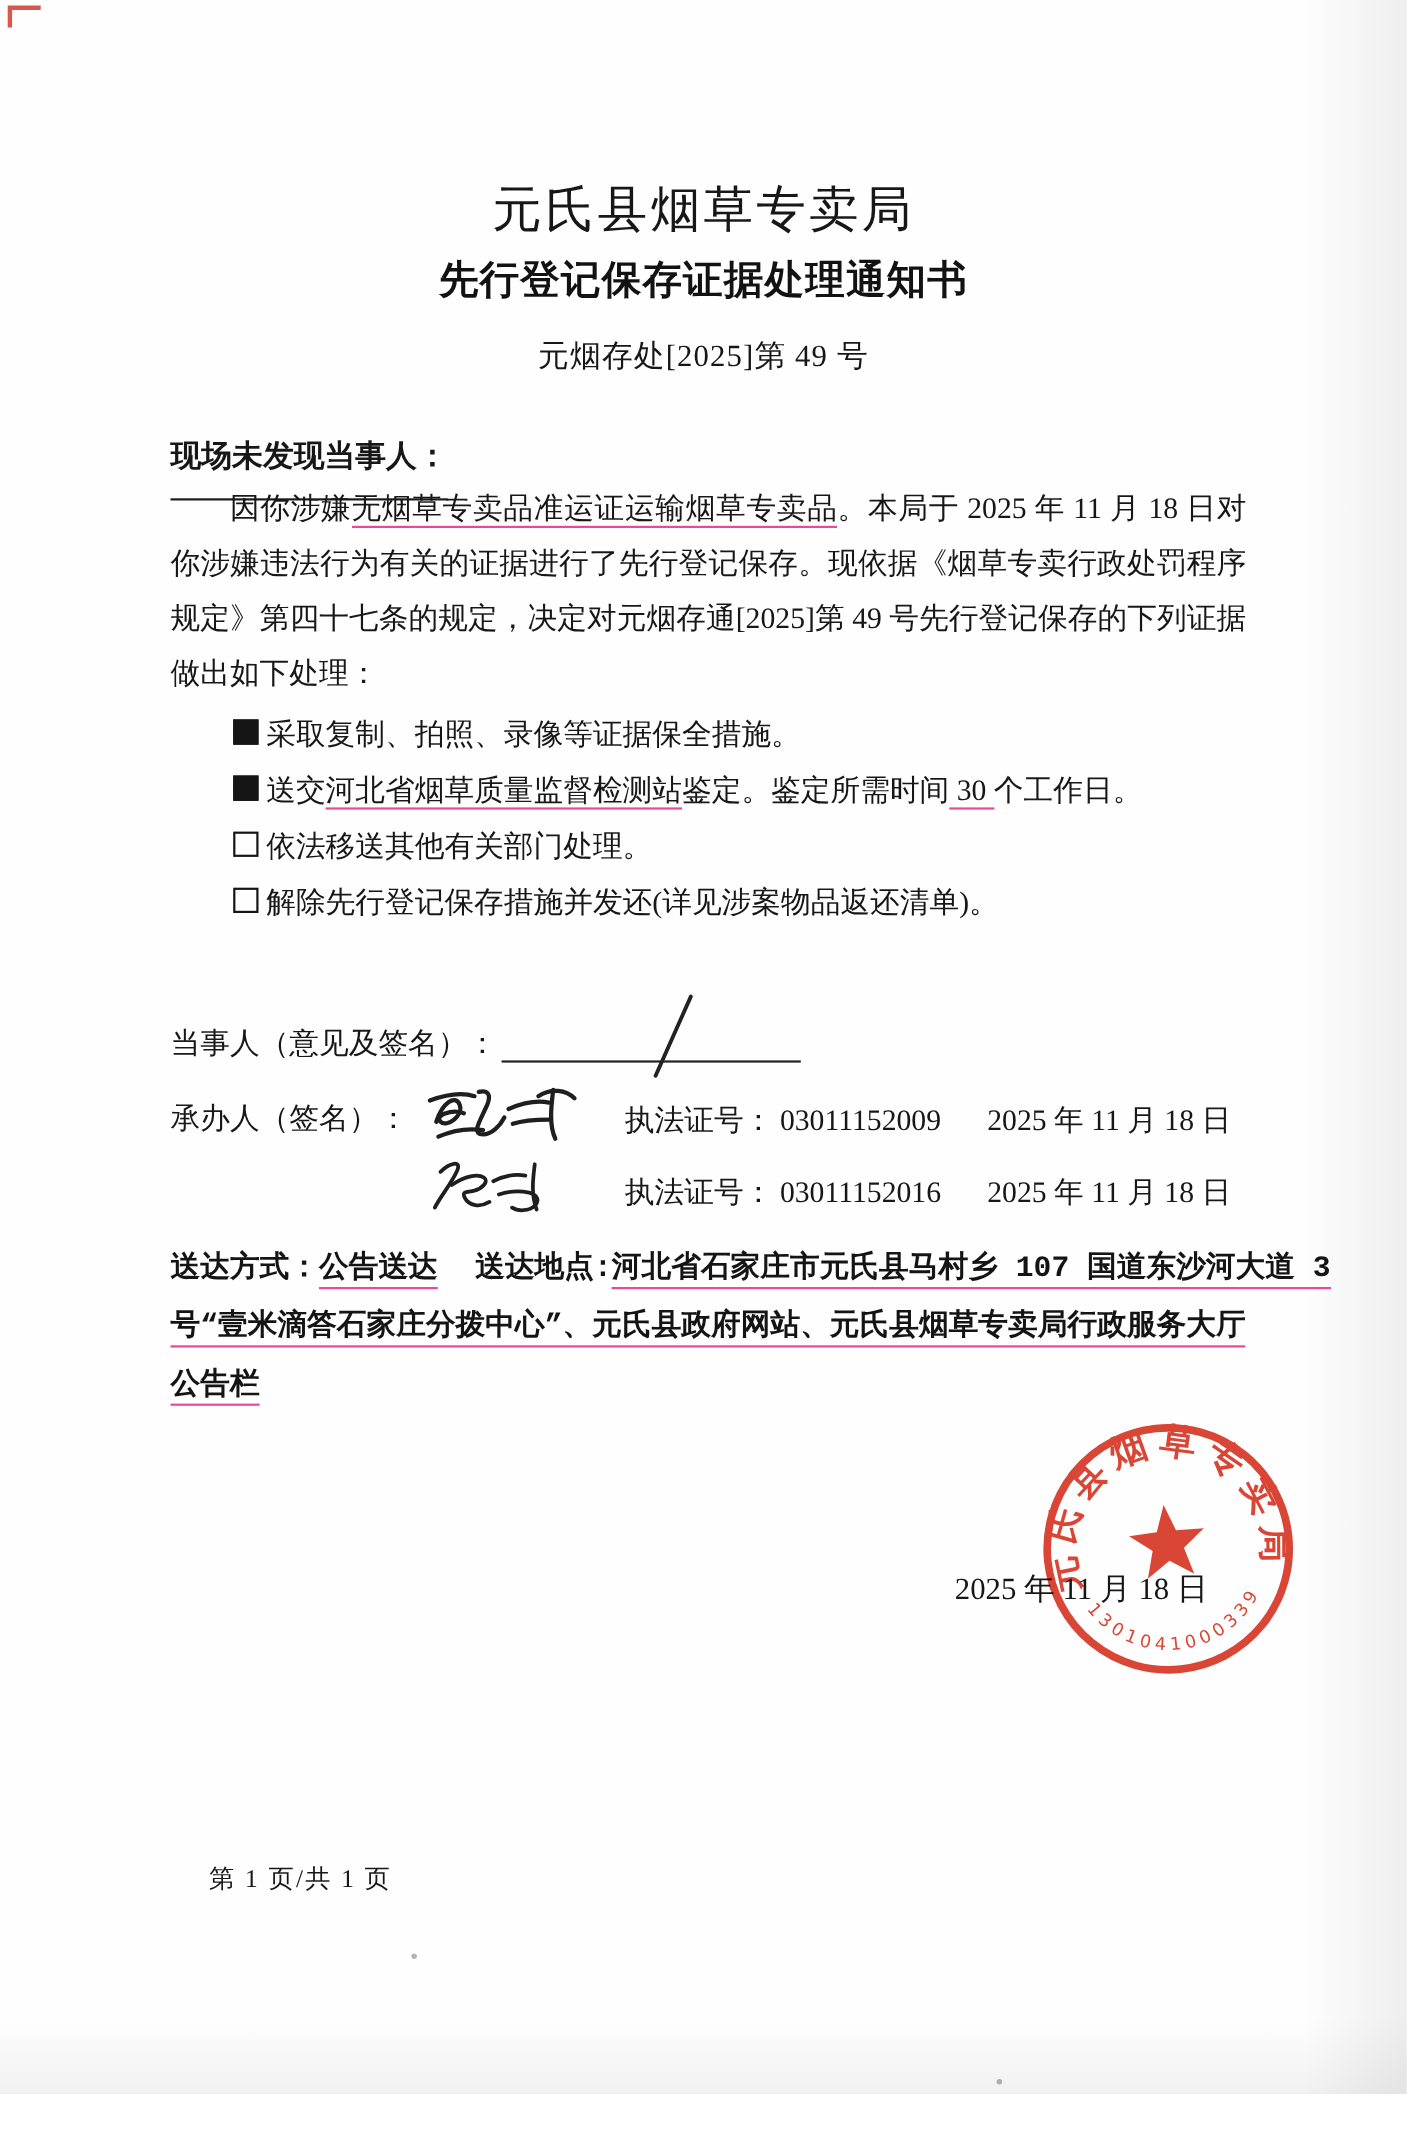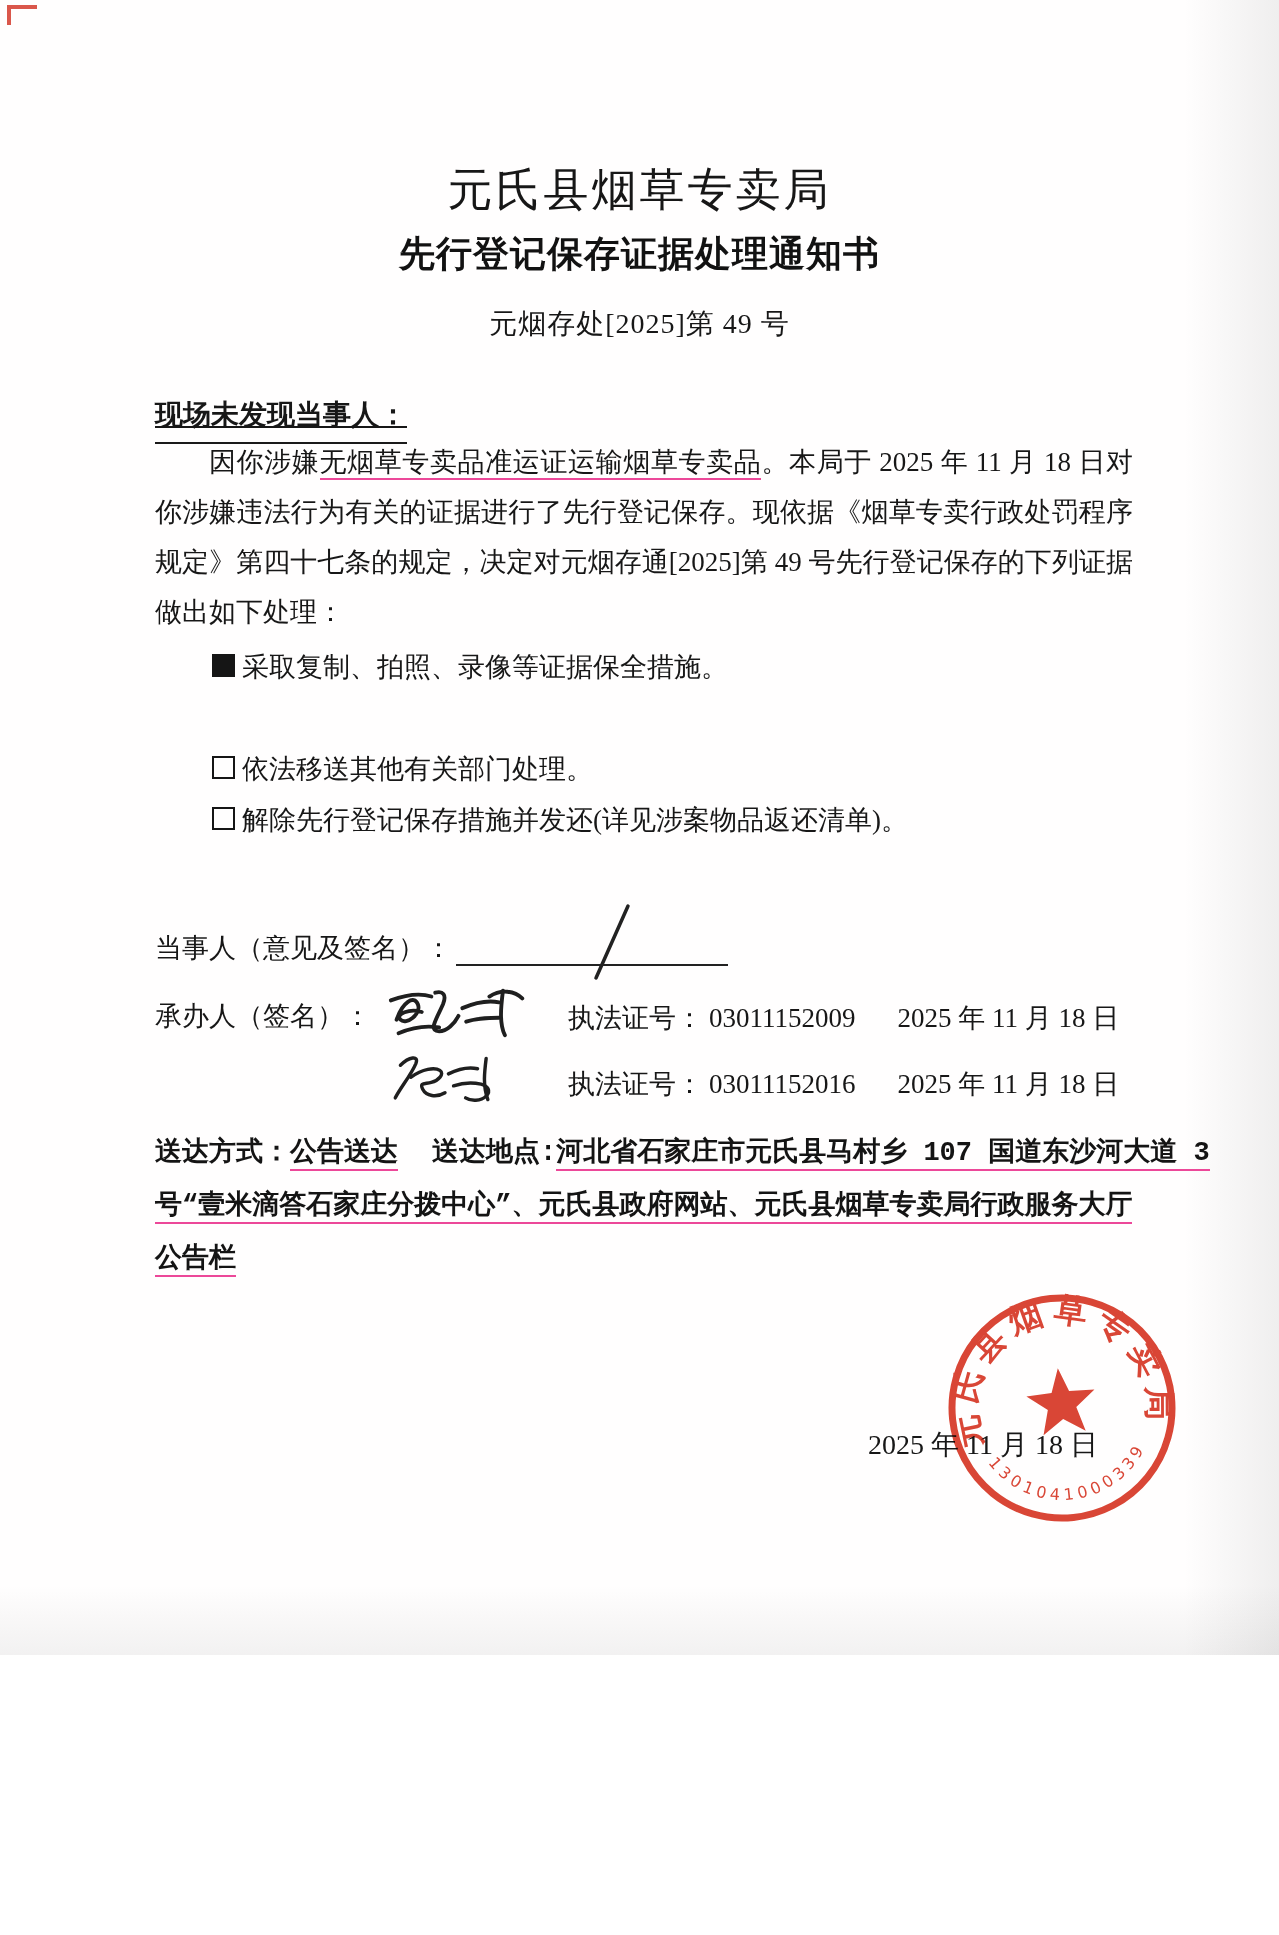--- a/index.html
+++ b/index.html
@@ -1,19 +1,19 @@
 <!DOCTYPE html>
 <html><head>
 <meta charset="utf-8">
 <title>先行登记保存证据处理通知书</title>
 <style>
   html,body{margin:0;padding:0;background:#ffffff;}
   .page{
     position:relative;
-    width:1279px;height:1655px;
+    width:1279px;height:1904px;
     background:#fffefe;
     overflow:hidden;
     font-family:"Liberation Serif","DejaVu Serif",serif;
     color:#171717;
   }
   
   .shade-right{position:absolute;top:0;right:0;width:95px;height:100%;
     background:linear-gradient(to right,rgba(110,110,110,0),rgba(110,110,110,0.11));pointer-events:none;}
   .shade-bottom{position:absolute;bottom:0;left:0;width:100%;height:70px;
     background:linear-gradient(to bottom,rgba(110,110,110,0),rgba(110,110,110,0.09));pointer-events:none;}
@@ -24,21 +24,21 @@
   .org-title{position:absolute;left:0;right:0;top:160px;margin:0;
     text-align:center;font-size:45px;font-weight:500;letter-spacing:3px;}
   .doc-title{position:absolute;left:0;right:0;top:230px;margin:0;text-align:center;
     font-family:"Liberation Sans","DejaVu Sans",sans-serif;
     font-size:36px;font-weight:700;letter-spacing:1px;color:#121212;}
   .doc-number{position:absolute;left:0;right:0;top:305px;text-align:center;
     font-size:28px;letter-spacing:1px;}
 
   .salutation{position:absolute;left:155px;top:396px;
     font-family:"Liberation Sans","DejaVu Sans",sans-serif;
-    font-size:28px;font-weight:700;border-bottom:2px solid #1a1a1a;padding-bottom:8px;text-decoration:underline;}
+    font-size:28px;font-weight:700;border-bottom:2px solid #1a1a1a;padding-bottom:19px;}
 
   .body-para{position:absolute;left:155px;top:437px;width:978px;margin:0;
     font-size:27px;line-height:50px;text-align:justify;text-indent:54px;}
   .u{border-bottom:2px solid #ec4899;padding-bottom:1px;}
 
   .opt{position:absolute;left:212px;font-size:27px;line-height:34px;white-space:nowrap;}
   .box{display:inline-block;width:19px;height:19px;border:2.5px solid #151515;
     margin-right:7px;position:relative;top:1px;}
   .box.checked{background:#151515;}
 
@@ -91,20 +91,23 @@
   <div class="doc-number">元烟存处[2025]第 49 号</div>
 
   <div class="salutation">现场未发现当事人：</div>
 
   <p class="body-para"><span>因你涉嫌</span><span class="u">无烟草专卖品准运证运输烟草专卖品</span><span>。本局于 2025 年 11 月 18 日对你涉嫌违法行为有关的证据进行了先行登记保存。现依据《烟草专卖行政处罚程序规定》第四十七条的规定，决定对元烟存通[2025]第 49 号先行登记保存的下列证据做出如下处理：</span></p>
 
   <div class="opt" style="top:650px">
     <span class="box checked"></span><span>采取复制、拍照、录像等证据保全措施。</span>
   </div>
 
+  <div class="opt" style="top:701px">
+    <span class="box checked"></span><span>送交</span><span class="u">河北省烟草质量监督检测站</span><span>鉴定。鉴定所需时间</span><span class="u"> 30 </span><span>个工作日。</span>
+  </div>
 
   <div class="opt" style="top:803px">
     <span class="box"></span><span>解除先行登记保存措施并发还(详见涉案物品返还清单)。</span>
   </div>
 
   <div class="opt" style="top:752px">
     <span class="box"></span><span>依法移送其他有关部门处理。</span>
   </div>
 
   <div class="party-row">

